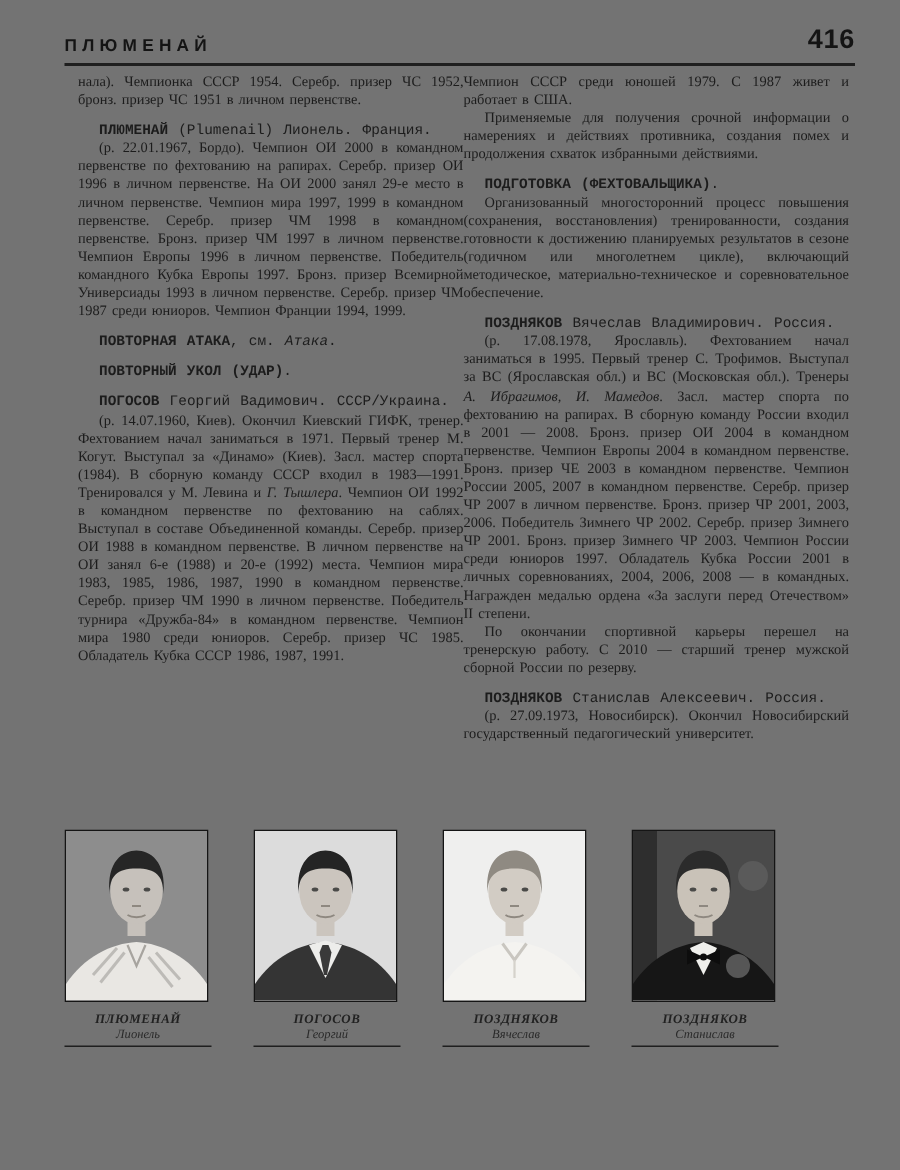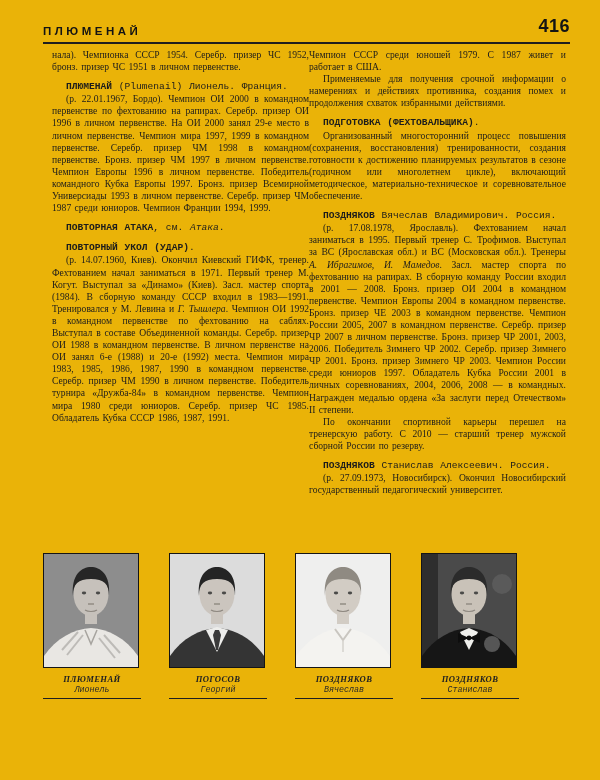--- a/index.html
+++ b/index.html
@@ -1,19 +1,19 @@
 <!DOCTYPE html>
 <html><head>
 <meta charset="utf-8">
 <style>
   html, body { margin: 0; padding: 0; background: #e8e8e6; }
   .page {
     position: relative;
     width: 600px; height: 780px;
-    background: #eab308;
+    background: #737373;
     font-family: "Liberation Serif", serif;
     color: #1c1c1c;
     overflow: hidden;
     margin: 0 auto;
   }
   .header {
     position: absolute;
     left: 43px; right: 30px; top: 16px;
     display: flex; justify-content: space-between; align-items: flex-end;
     border-bottom: 2px solid #1f1f1f;
@@ -60,41 +60,42 @@
   }
   .photo svg { display: block; }
   .cap-surname {
     margin-top: 6px;
     font-weight: bold; font-style: italic;
     font-size: 8.6px; text-align: center; letter-spacing: 0.4px;
     color: #222;
   }
   .cap-given {
     font-style: italic; font-size: 8.4px; text-align: center;
-    margin-top: 1px; color: #2a2a2a; font-family: Liberation Mono, monospace;
+    margin-top: 1px; color: #2a2a2a;
   }
   .cap-rule { border-top: 1.2px solid #1f1f1f; margin-top: 3px; }
 </style>
 </head>
 <body>
 
 <div class="page">
 
   <div class="header">
     <span class="title">ПЛЮМЕНАЙ</span>
     <span class="pagenum">416</span>
   </div>
 
   <div class="columns">
     <div class="col">
         <p class="block continuation"><span>нала). Чемпионка СССР 1954. Серебр. призер ЧС 1952, бронз. призер ЧС 1951 в личном первенстве.</span></p>
         <p class="block entry-head"><span class="b">ПЛЮМЕНАЙ</span><span> (Plumenail) Лионель. Франция.</span></p>
         <p class="block para"><span>(р. 22.01.1967, Бордо). Чемпион ОИ 2000 в командном первенстве по фехтованию на рапирах. Серебр. призер ОИ 1996 в личном первенстве. На ОИ 2000 занял 29-е место в личном первенстве. Чемпион мира 1997, 1999 в командном первенстве. Серебр. призер ЧМ 1998 в командном первенстве. Бронз. призер ЧМ 1997 в личном первенстве. Чемпион Европы 1996 в личном первенстве. Победитель командного Кубка Европы 1997. Бронз. призер Всемирной Универсиады 1993 в личном первенстве. Серебр. призер ЧМ 1987 среди юниоров. Чемпион Франции 1994, 1999.</span></p>
         <p class="block entry-head"><span class="b">ПОВТОРНАЯ АТАКА</span><span>, см. </span><span class="i">Атака</span><span>.</span></p>
         <p class="block entry-head"><span class="b">ПОВТОРНЫЙ УКОЛ (УДАР)</span><span>.</span></p>
+        <p class="block entry-head"><span class="b">ПОГОСОВ</span><span> Георгий Вадимович. СССР/Украина.</span></p>
         <p class="block para"><span>(р. 14.07.1960, Киев). Окончил Киевский ГИФК, тренер. Фехтованием начал заниматься в 1971. Первый тренер М. Когут. Выступал за «Динамо» (Киев). Засл. мастер спорта (1984). В сборную команду СССР входил в 1983—1991. Тренировался у М. Левина и </span><span class="i">Г. Тышлера</span><span>. Чемпион ОИ 1992 в командном первенстве по фехтованию на саблях. Выступал в составе Объединенной команды. Серебр. призер ОИ 1988 в командном первенстве. В личном первенстве на ОИ занял 6-е (1988) и 20-е (1992) места. Чемпион мира 1983, 1985, 1986, 1987, 1990 в командном первенстве. Серебр. призер ЧМ 1990 в личном первенстве. Победитель турнира «Дружба-84» в командном первенстве. Чемпион мира 1980 среди юниоров. Серебр. призер ЧС 1985. Обладатель Кубка СССР 1986, 1987, 1991.</span></p>
       </div>
     <div class="col">
         <p class="block continuation"><span>Чемпион СССР среди юношей 1979. С 1987 живет и работает в США.</span></p>
         <p class="block para"><span>Применяемые для получения срочной информации о намерениях и действиях противника, создания помех и продолжения схваток избранными действиями.</span></p>
         <p class="block entry-head"><span class="b">ПОДГОТОВКА (ФЕХТОВАЛЬЩИКА)</span><span>.</span></p>
         <p class="block para"><span>Организованный многосторонний процесс повышения (сохранения, восстановления) тренированности, создания готовности к достижению планируемых результатов в сезоне (годичном или многолетнем цикле), включающий методическое, материально-техническое и соревновательное обеспечение.</span></p>
         <p class="block entry-head"><span class="b">ПОЗДНЯКОВ</span><span> Вячеслав Владимирович. Россия.</span></p>
         <p class="block para"><span>(р. 17.08.1978, Ярославль). Фехтованием начал заниматься в 1995. Первый тренер С. Трофимов. Выступал за ВС (Ярославская обл.) и ВС (Московская обл.). Тренеры </span><span class="i">А. Ибрагимов, И. Мамедов</span><span>. Засл. мастер спорта по фехтованию на рапирах. В сборную команду России входил в 2001 — 2008. Бронз. призер ОИ 2004 в командном первенстве. Чемпион Европы 2004 в командном первенстве. Бронз. призер ЧЕ 2003 в командном первенстве. Чемпион России 2005, 2007 в командном первенстве. Серебр. призер ЧР 2007 в личном первенстве. Бронз. призер ЧР 2001, 2003, 2006. Победитель Зимнего ЧР 2002. Серебр. призер Зимнего ЧР 2001. Бронз. призер Зимнего ЧР 2003. Чемпион России среди юниоров 1997. Обладатель Кубка России 2001 в личных соревнованиях, 2004, 2006, 2008 — в командных. Награжден медалью ордена «За заслуги перед Отечеством» II степени.</span></p>
         <p class="block para"><span>По окончании спортивной карьеры перешел на тренерскую работу. С 2010 — старший тренер мужской сборной России по резерву.</span></p>

